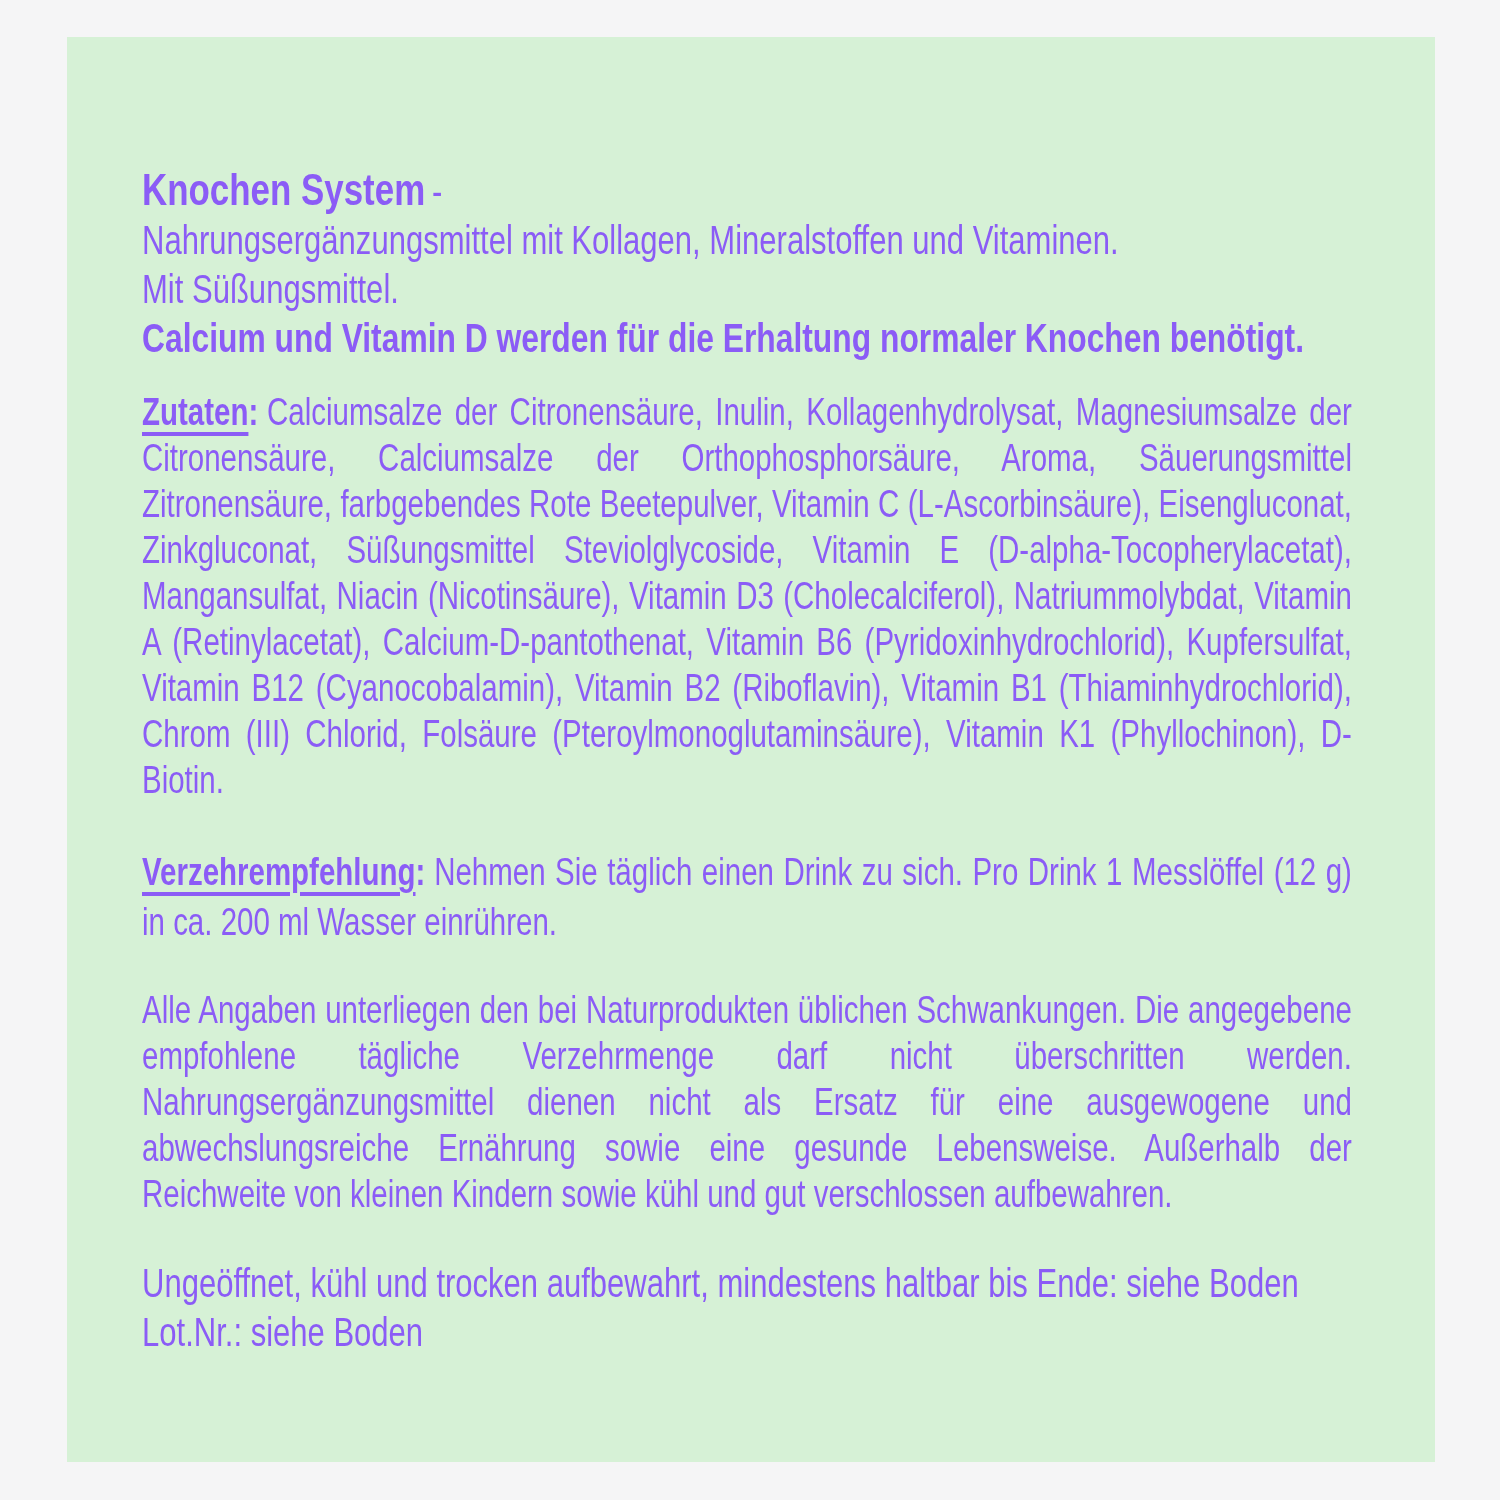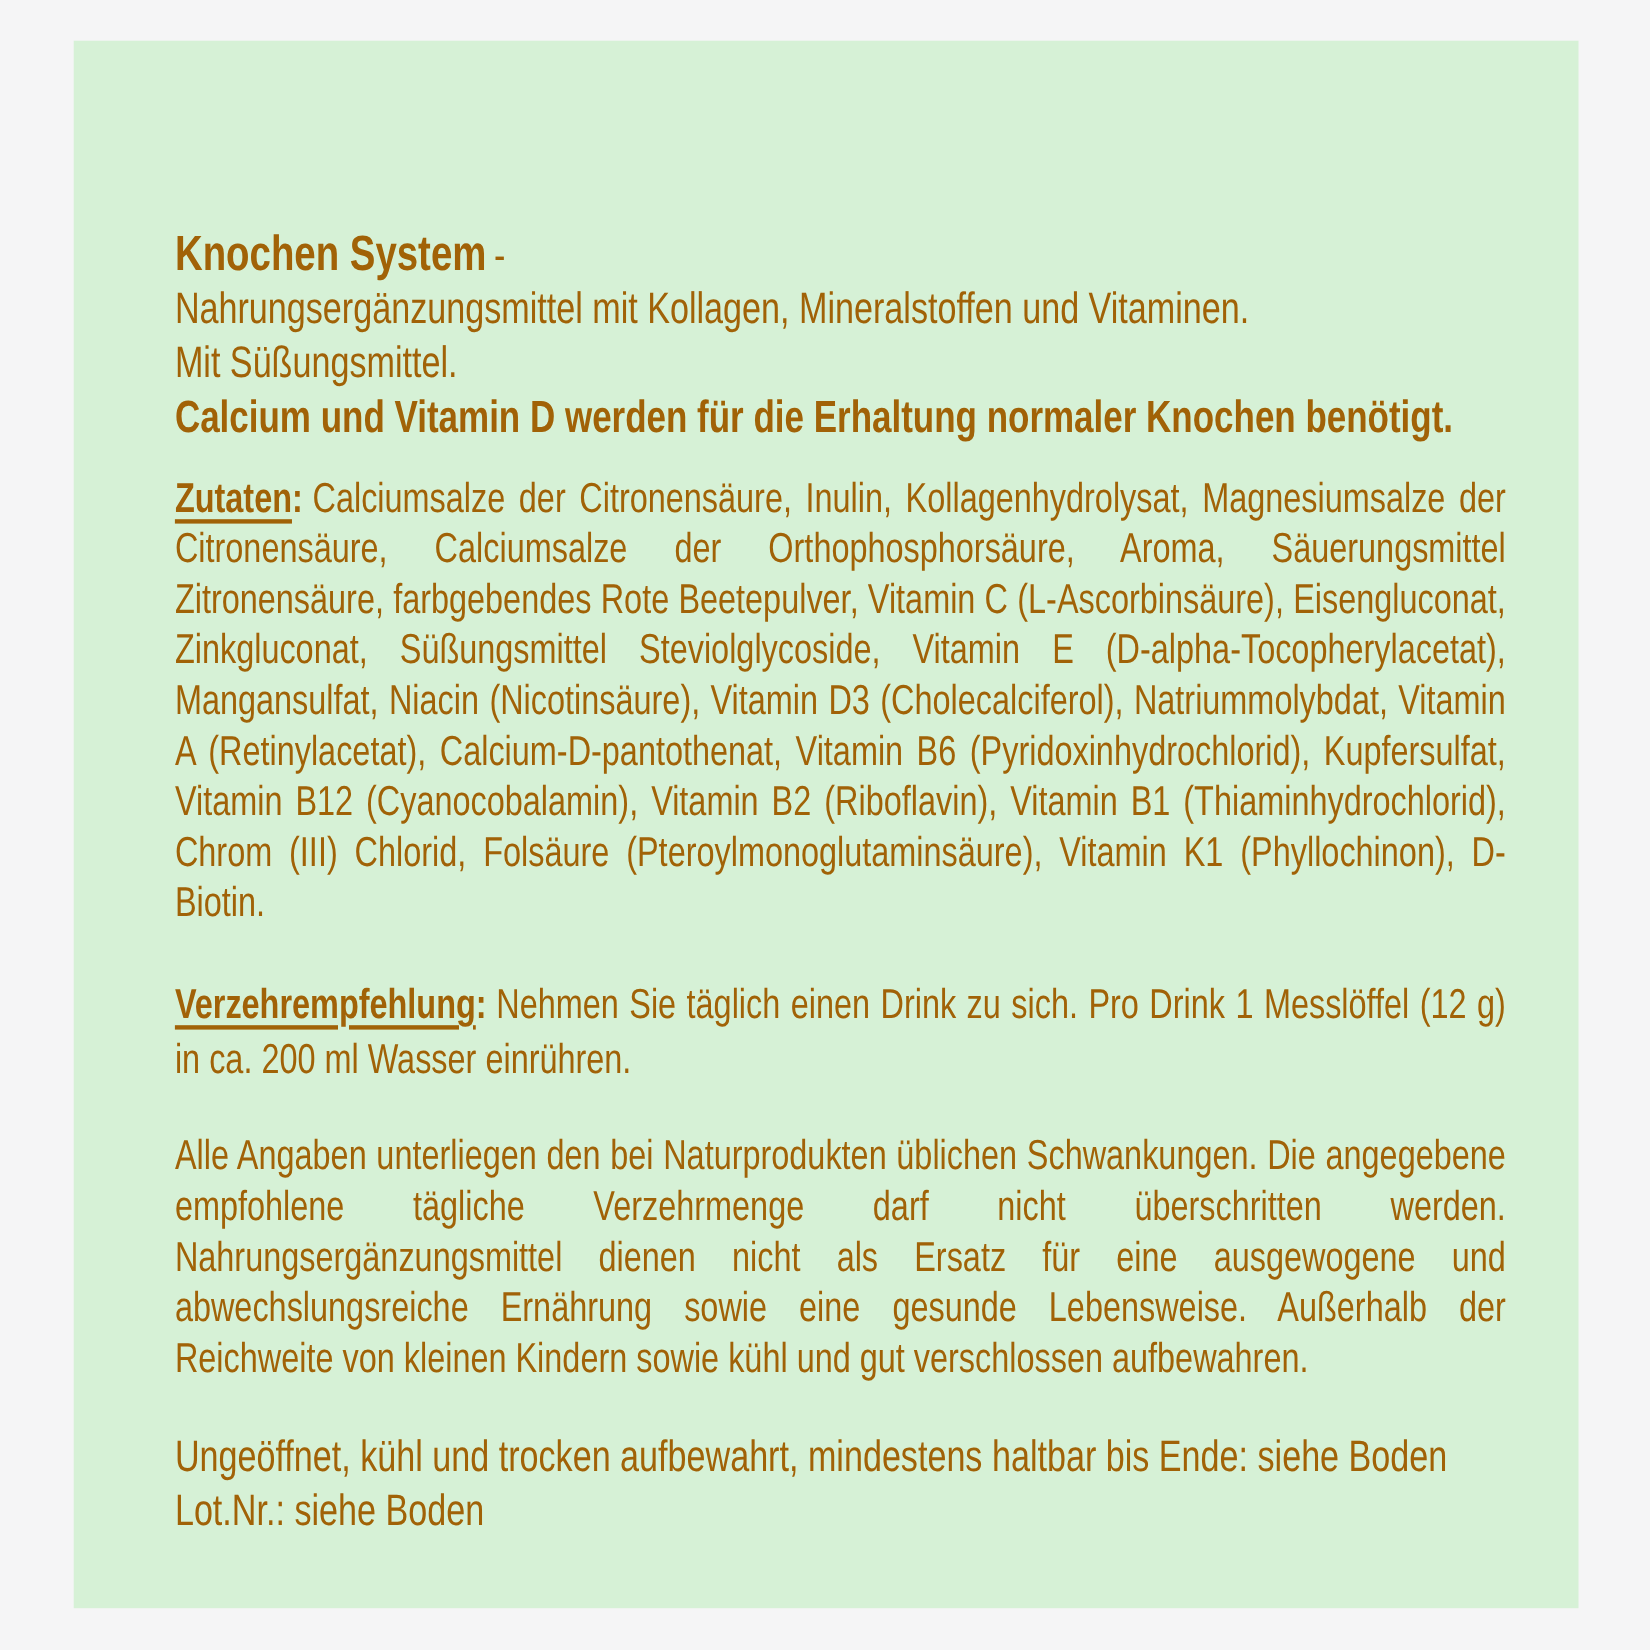--- a/index.html
+++ b/index.html
@@ -16,25 +16,24 @@
     position: absolute;
     left: 67px;
     top: 37px;
     width: 1368px;
     height: 1425px;
     background: #d6f1d6;
   }
 
   .content {
     position: absolute;
-    left: 92px;
+    left: 75px;
     top: 128px;
     width: 1210px;
-    color: #a16207;
-    margin-top: 40px;
+    color: #8b5cf6;
   }
 
   
   .condense {
     width: 1560px;
     transform: scaleX(0.7756);
     transform-origin: 0 0;
   }
 
   .header-block {

